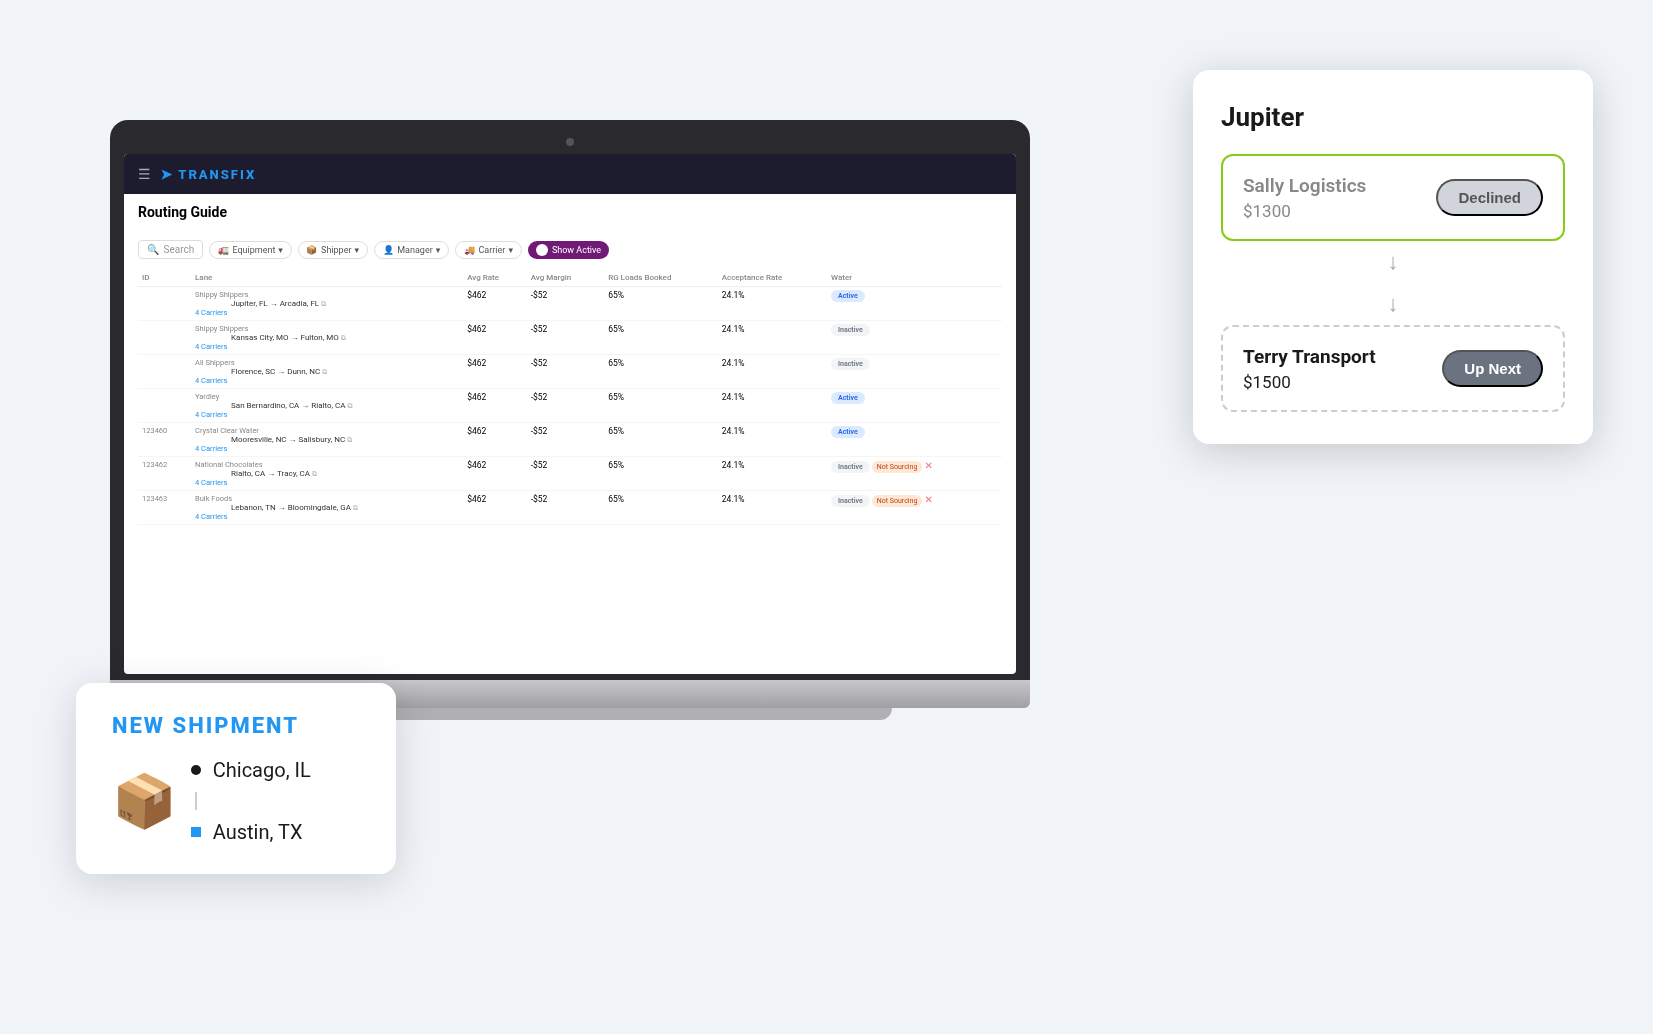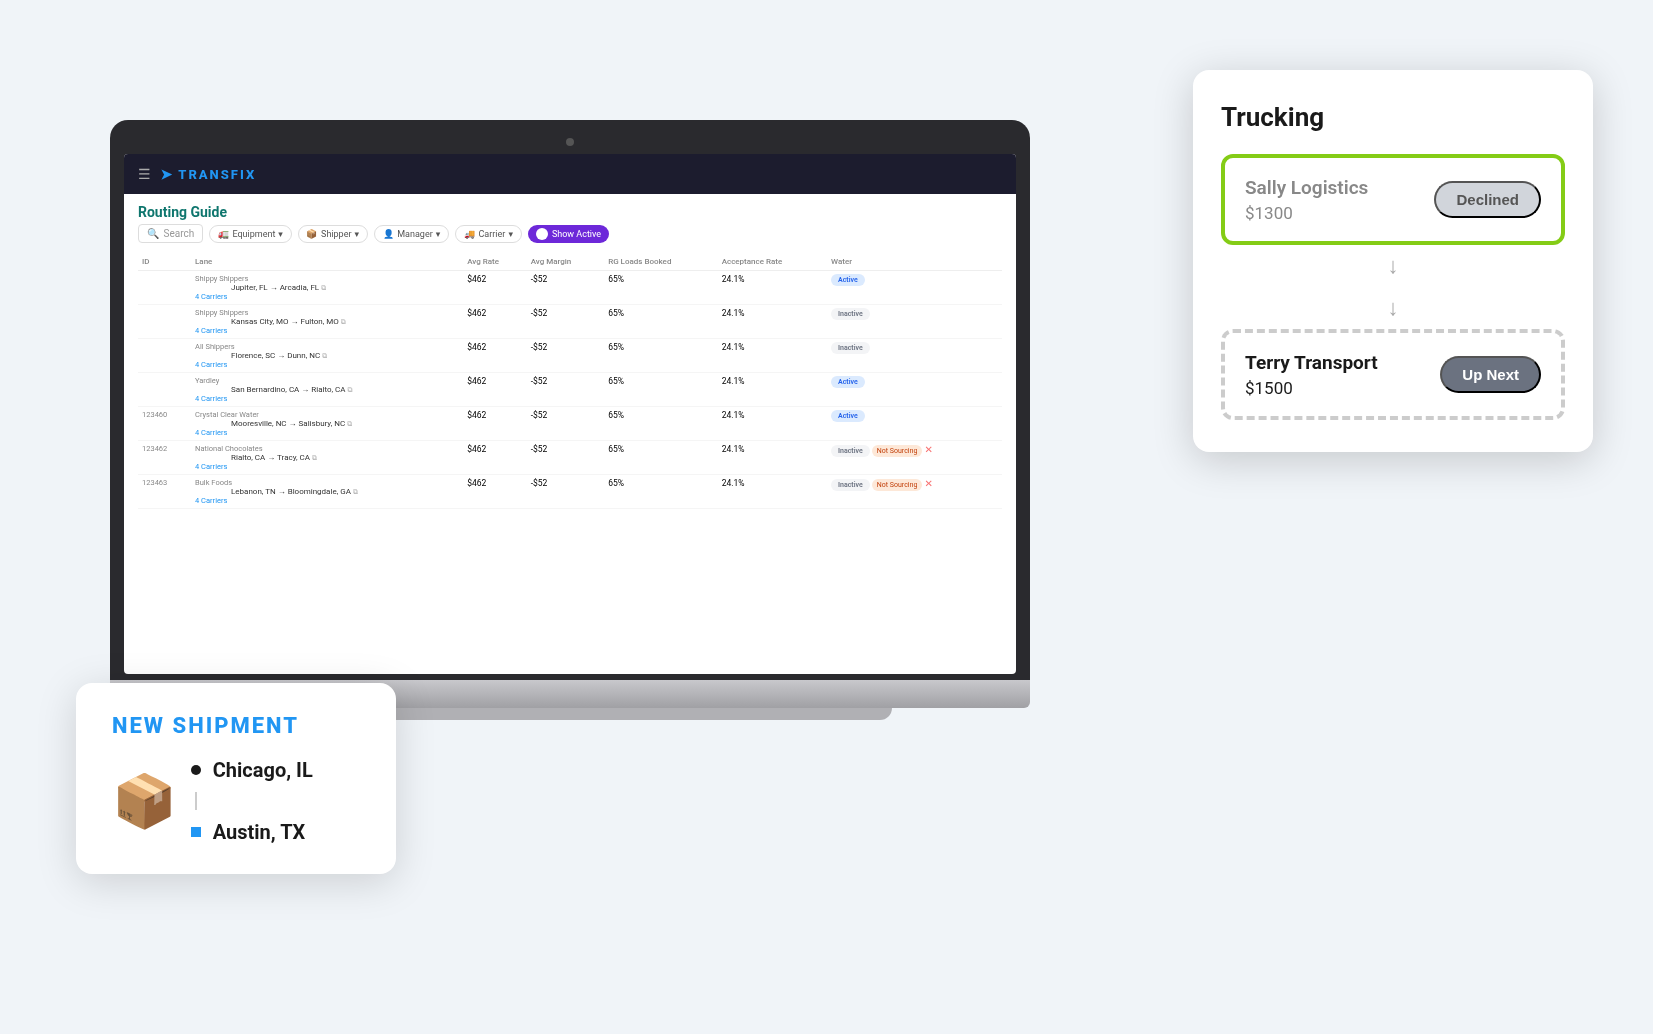--- a/index.html
+++ b/index.html
@@ -25,21 +25,21 @@
       z-index: 30;
     }
     .carriers-title {
       font-size: 26px;
       font-weight: 700;
       color: #1a1a1a;
       margin-bottom: 22px;
     }
     .carrier-card {
       background: #fff;
-      border: 4px solid #84cc16;
+      border: 2px solid #84cc16;
       border-radius: 12px;
       padding: 18px 20px;
       display: flex;
       align-items: center;
       justify-content: space-between;
       margin-bottom: 0;
     }
     .carrier-card.active {
       border-color: #3b9ede;
       border-width: 2px;
@@ -161,22 +161,22 @@
     }
 
     .app-body {
       padding: 10px 14px;
       height: calc(520px - 40px);
       overflow: hidden;
     }
     .routing-guide-title {
       font-size: 14px;
       font-weight: 700;
-      color: #0f766e;
-      margin-bottom: 4px;
+      color: #000000;
+      margin-bottom: 20px;
     }
     .filter-bar {
       display: flex;
       align-items: center;
       gap: 6px;
       margin-bottom: 10px;
       flex-wrap: wrap;
     }
     .search-box {
       border: 1px solid #ddd;
@@ -195,21 +195,21 @@
       padding: 3px 8px;
       font-size: 9px;
       color: #555;
       display: flex;
       align-items: center;
       gap: 3px;
       background: #fff;
       white-space: nowrap;
     }
     .toggle-btn {
-      background: #6d28d9;
+      background: #701a75;
       border-radius: 20px;
       padding: 3px 8px;
       font-size: 9px;
       color: #fff;
       display: flex;
       align-items: center;
       gap: 4px;
     }
     .toggle-circle {
       width: 12px;
@@ -303,21 +303,21 @@
     .shipment-route {
       display: flex;
       flex-direction: column;
       gap: 10px;
     }
     .shipment-city {
       display: flex;
       align-items: center;
       gap: 12px;
       font-size: 20px;
-      font-weight: 700;
+      font-weight: 400;
       color: #1a1a1a;
     }
     .dot-circle {
       width: 10px;
       height: 10px;
       background: #1a1a1a;
       border-radius: 50%;
       flex-shrink: 0;
     }
     .dot-square {
@@ -338,21 +338,21 @@
     }
     .shipment-inner {
       display: flex;
       align-items: center;
     }
   </style>
 </head>
 <body>
 
 <div class="carriers-panel">
-  <div class="carriers-title">Trucking</div>
+  <div class="carriers-title">Jupiter</div>
 
   <div class="carrier-card">
     <div>
       <div class="carrier-info-name muted">Sally Logistics</div>
       <div class="carrier-info-price muted">$1300</div>
     </div>
     <button class="carrier-badge declined">Declined</button>
   </div>
 
   <div class="arrow-down">↓</div>

